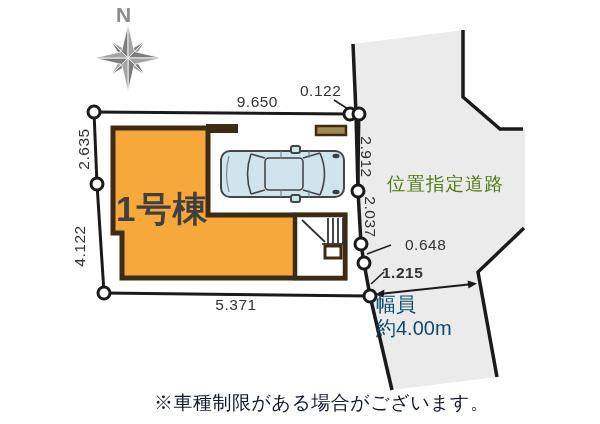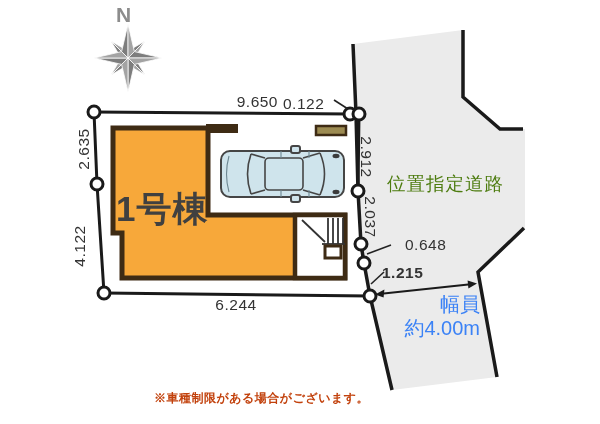--- a/index.html
+++ b/index.html
@@ -28,22 +28,22 @@
   .rose-d{fill:#7d7d7d;stroke:#ffffff;stroke-width:0.8;}
   .rose-l{fill:#a3a3a3;stroke:#ffffff;stroke-width:0.8;}
   .lbl{position:absolute;white-space:nowrap;color:var(--text-color);}
   .dim{font-size:15.5px;letter-spacing:0.5px;}
   .dimbox{width:56px;height:16px;line-height:16px;text-align:center;}
   .rot-l{transform:rotate(-90deg);transform-origin:center;}
   .rot-r{transform:rotate(90deg);transform-origin:center;}
   #compass-label{left:116px;top:3px;font-size:21px;font-weight:bold;color:var(--compass-color);}
   #building-label{left:116px;top:186px;font-size:35px;font-weight:bold;color:#404040;letter-spacing:1px;}
   #road-label{left:387px;top:171px;font-size:18.5px;color:#4d7c0f;letter-spacing:1px;}
-  #width-label{left:376px;top:292px;width:104px;text-align:right;font-size:20px;line-height:1.2;color:#3b82f6;}
-  #note-text{left:154px;top:390px;font-size:12px;color:#c2410c;letter-spacing:0.5px;font-weight:bold;}
+  #width-label{left:376px;top:292px;width:104px;text-align:left;font-size:20px;line-height:1.2;color:#0c4a6e;}
+  #note-text{left:154px;top:390px;font-size:19px;color:#0f172a;letter-spacing:0.5px;}
 </style>
 </head>
 <body>
 
 <div id="stage">
 
   <svg id="plan-svg" width="600" height="424" viewBox="0 0 600 424">
 
     <path class="road" d="M353,44 L463,30 L463,97 L500,129 L525,129 L525,228 L478,272 L497,377 L392,390 L370,296 L364,263 L361,244 L358,191 L356,114 Z"></path>
     <path class="road-edge" d="M463,30 L463,97 L500,129 L523,129"></path>
@@ -131,28 +131,28 @@
       <polygon class="rose-d" points="128,92 128,58 134.4,64.4"></polygon>
       <polygon class="rose-l" points="128,92 128,58 121.6,64.4"></polygon>
       <polygon class="rose-d" points="94,58 128,58 121.6,64.4"></polygon>
       <polygon class="rose-l" points="94,58 128,58 121.6,51.6"></polygon>
     </g>
   </svg>
 
   <div class="lbl" id="compass-label">N</div>
 
   <div class="lbl dim dimbox" style="left:214px;top:94px;width:64px;text-align:right;">9.650</div>
-  <div class="lbl dim" style="left:283px;top:82px;margin-top:13px;">0.122</div>
+  <div class="lbl dim" style="left:300px;top:82px;">0.122</div>
   <div class="lbl dim dimbox rot-l" style="left:56px;top:141px;">2.635</div>
   <div class="lbl dim dimbox rot-l" style="left:52px;top:238px;">4.122</div>
   <div class="lbl dim dimbox rot-r" style="left:338px;top:149px;">2.912</div>
   <div class="lbl dim dimbox rot-r" style="left:342px;top:209px;">2.037</div>
   <div class="lbl dim" style="left:390px;top:236px;margin-left:15px;">0.648</div>
   <div class="lbl dim" style="left:382px;top:264px;font-weight:bold;">1.215</div>
-  <div class="lbl dim dimbox" style="left:204px;top:297px;width:64px;">6.244</div>
+  <div class="lbl dim dimbox" style="left:204px;top:297px;width:64px;">5.371</div>
 
   <div class="lbl" id="building-label">1号棟</div>
   <div class="lbl" id="road-label">位置指定道路</div>
 
   <div class="lbl" id="width-label">
     <div>幅員</div>
     <div>約4.00m</div>
   </div>
 
   <div class="lbl" id="note-text">※車種制限がある場合がございます。</div>

